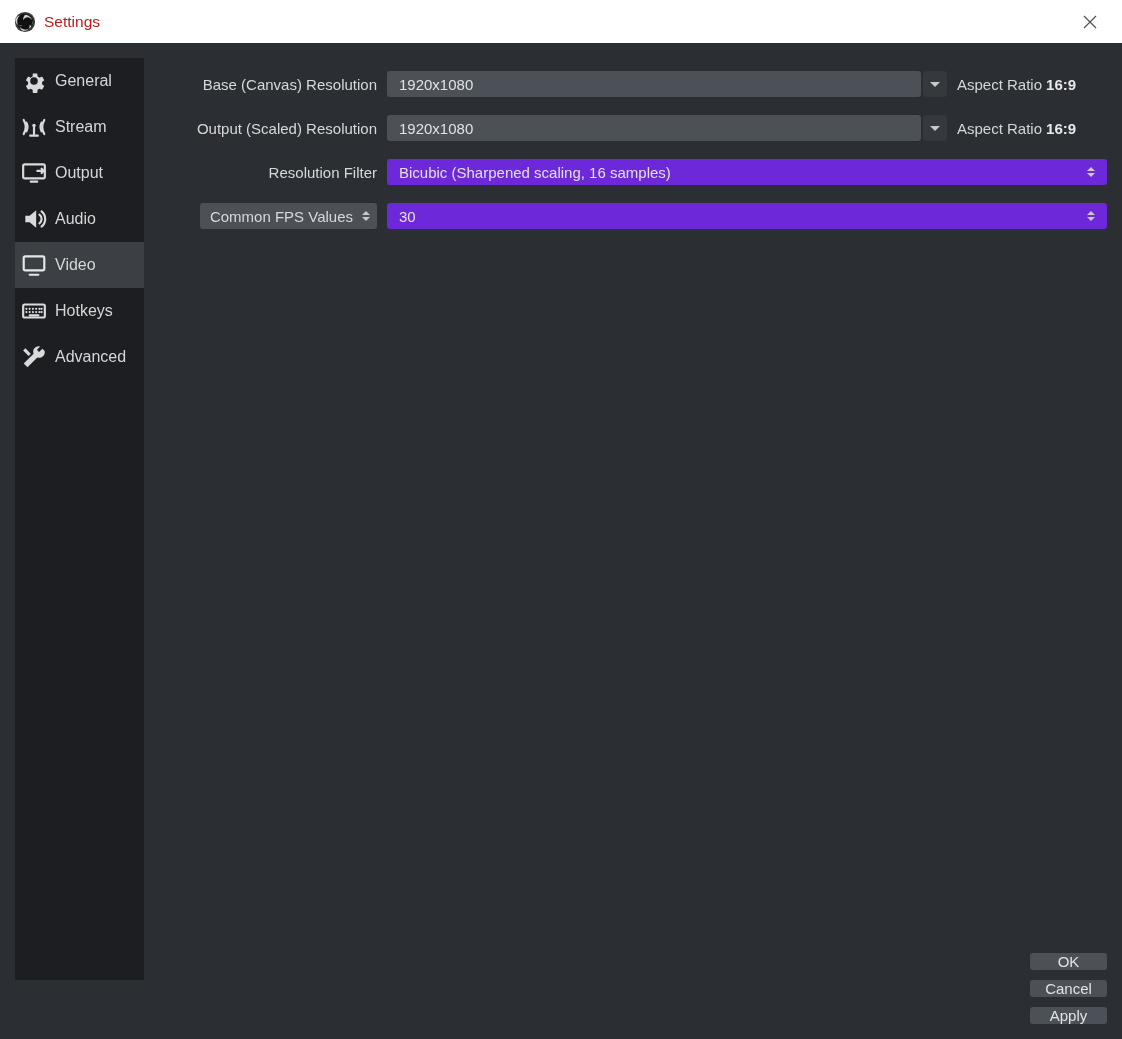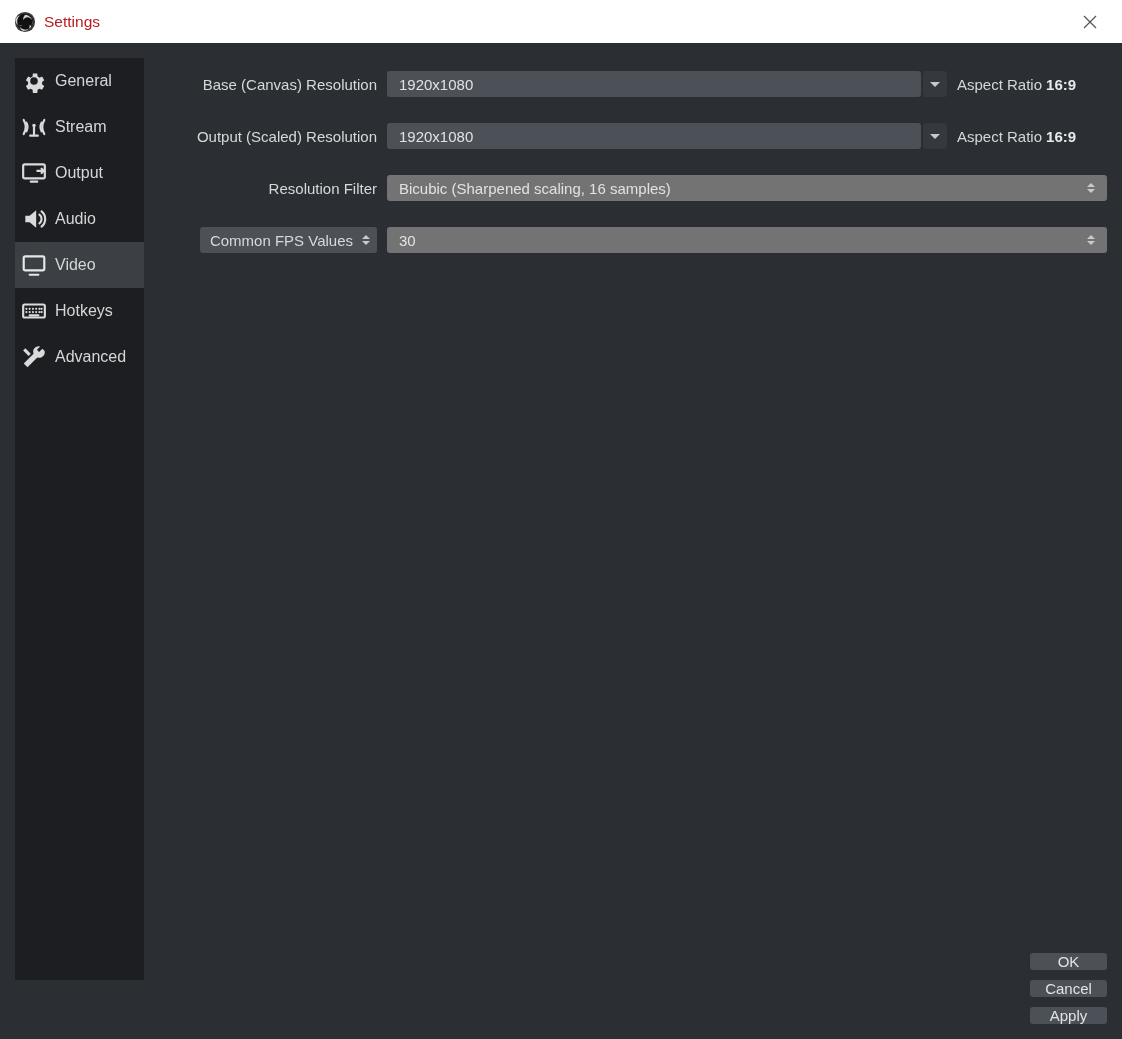--- a/index.html
+++ b/index.html
@@ -79,21 +79,21 @@
 
   
   .form-panel {
     flex: 1 1 auto;
     padding-top: 4px;
   }
   .form-row {
     display: flex;
     align-items: center;
     height: 44px;
-    margin-bottom: 8px;
+    margin-bottom: 0;
   }
   .label-col {
     width: 212px;
     text-align: right;
     padding-right: 10px;
     color: #d7d8d9;
     font-size: 15px;
     white-space: nowrap;
   }
   .fps-label-wrap {
@@ -150,21 +150,21 @@
   }
   .aspect-cell .ratio {
     font-weight: 700;
     color: #e8e9ea;
     margin-left: 4px;
   }
 
   .combo-combined {
     flex: 0 0 720px;
     height: 26px;
-    background: #737373;
+    background: #6d28d9;
     border-radius: 3px;
     display: flex;
     align-items: center;
     padding-left: 12px;
     position: relative;
     color: #e1e2e3;
     font-size: 15px;
     cursor: pointer;
   }
   .spin-arrows {

